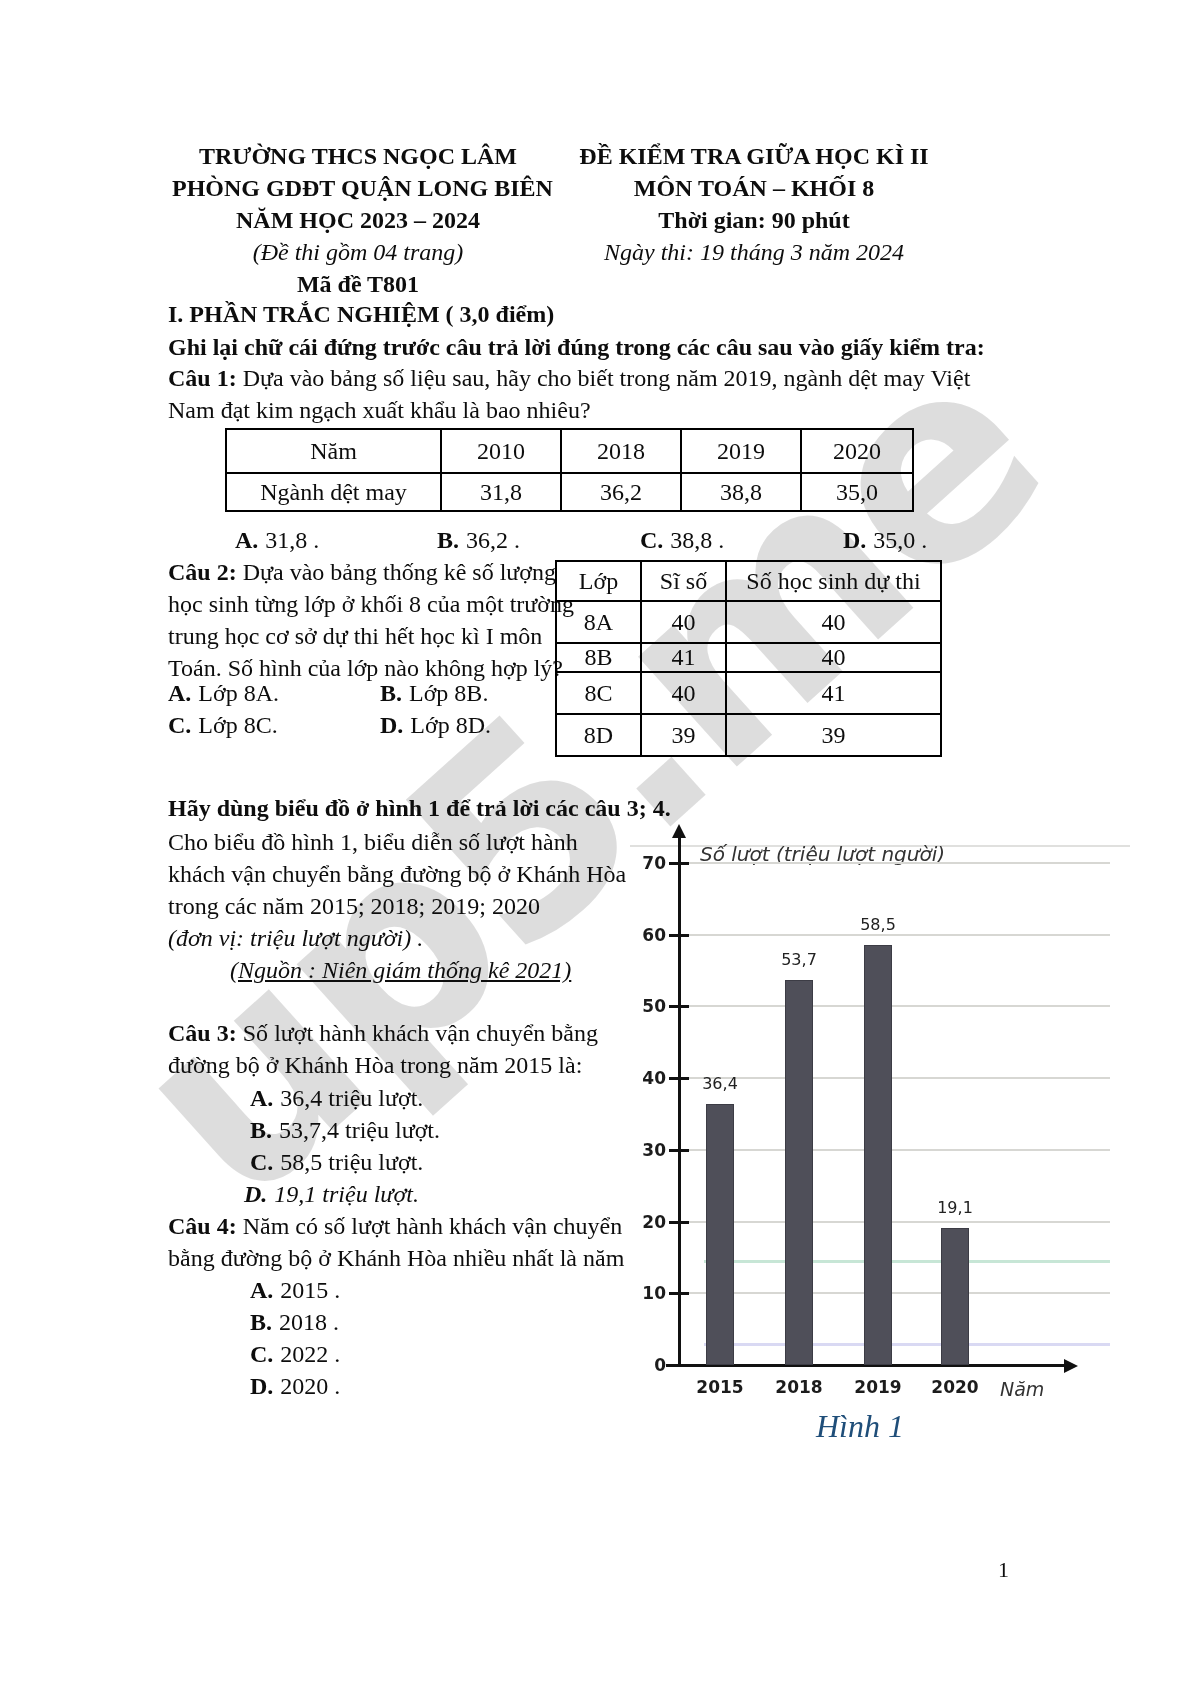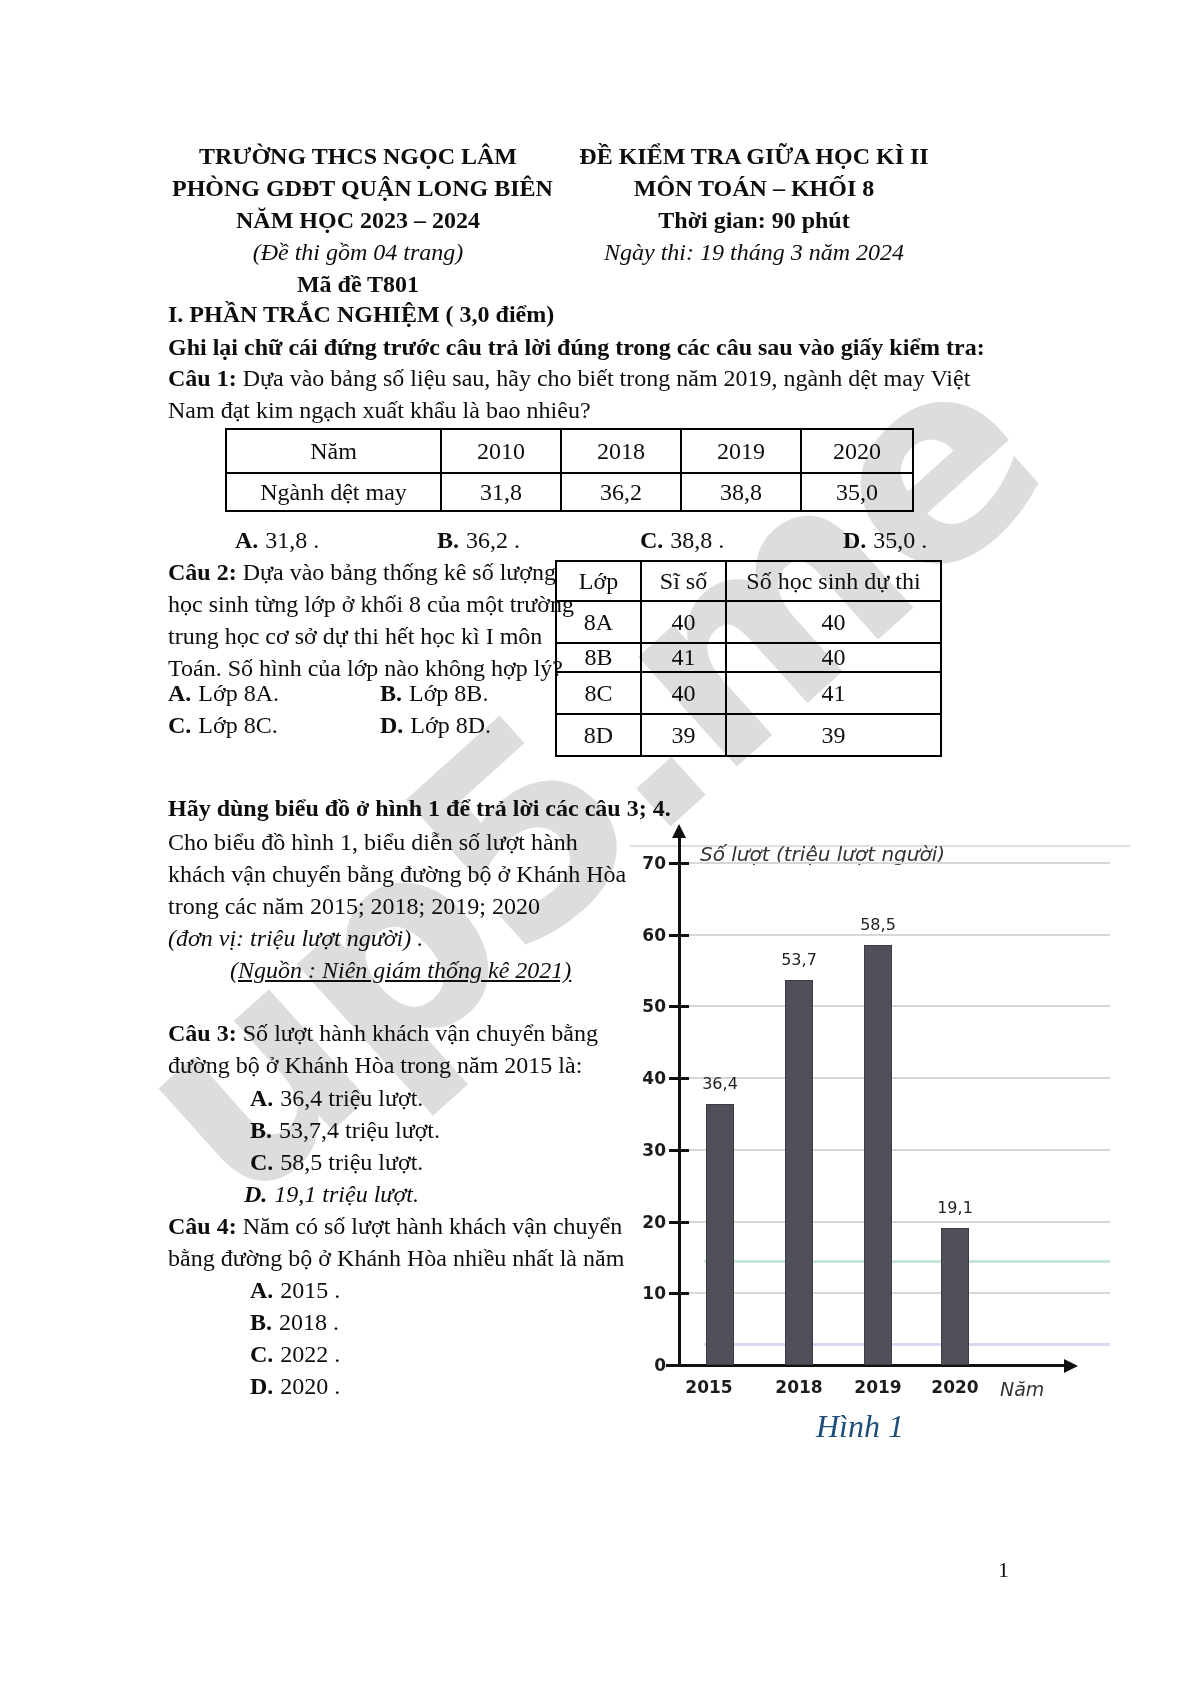--- a/index.html
+++ b/index.html
@@ -226,21 +226,21 @@
       <div class="ytick-mark" style="left: 69px; top: 215.429px;"></div>
       <div class="ytick-label" style="left: 24px; top: 205.429px;">50</div>
       <div class="gridline" style="left: 80px; top: 143.714px; width: 430px;"></div>
       <div class="ytick-mark" style="left: 69px; top: 143.714px;"></div>
       <div class="ytick-label" style="left: 24px; top: 133.714px;">60</div>
       <div class="gridline" style="left: 80px; top: 72px; width: 430px;"></div>
       <div class="ytick-mark" style="left: 69px; top: 72px;"></div>
       <div class="ytick-label" style="left: 24px; top: 62px;">70</div>
       <div class="bar" style="left: 106px; top: 313.96px; height: 261.04px; background: rgb(79, 79, 89);"></div>
       <div class="val-label" style="left: 75px; top: 283.96px;">36,4</div>
-      <div class="year-label" style="left: 64px; top: 587px; text-align: center;">2015</div>
+      <div class="year-label" style="left: 75px; top: 587px; text-align: center;">2015</div>
       <div class="bar" style="left: 185px; top: 189.894px; height: 385.106px; background: rgb(79, 79, 89);"></div>
       <div class="val-label" style="left: 154px; top: 159.894px;">53,7</div>
       <div class="year-label" style="left: 154px; top: 587px;">2018</div>
       <div class="bar" style="left: 264px; top: 155.471px; height: 419.529px; background: rgb(79, 79, 89);"></div>
       <div class="val-label" style="left: 233px; top: 125.471px;">58,5</div>
       <div class="year-label" style="left: 233px; top: 587px;">2019</div>
       <div class="bar" style="left: 341px; top: 438.026px; height: 136.974px; background: rgb(79, 79, 89);"></div>
       <div class="val-label" style="left: 310px; top: 408.026px;">19,1</div>
       <div class="year-label" style="left: 310px; top: 587px;">2020</div>
     </div>

